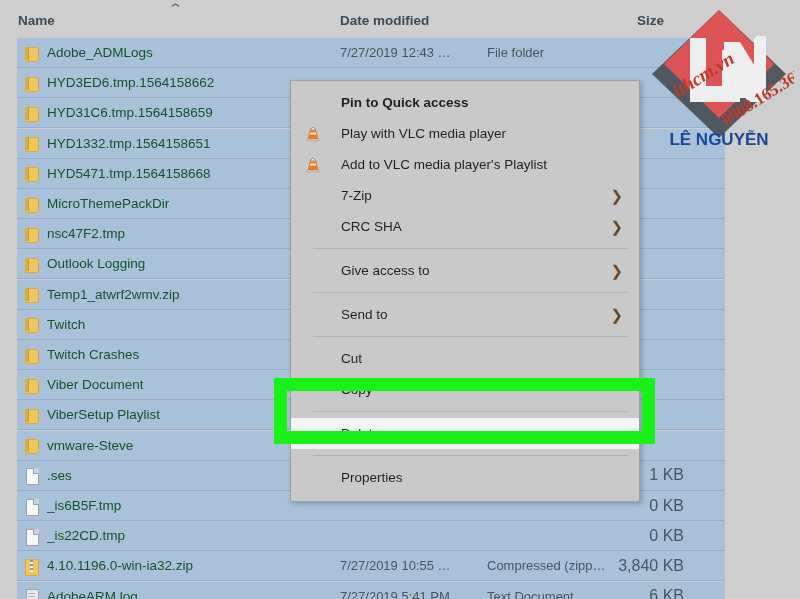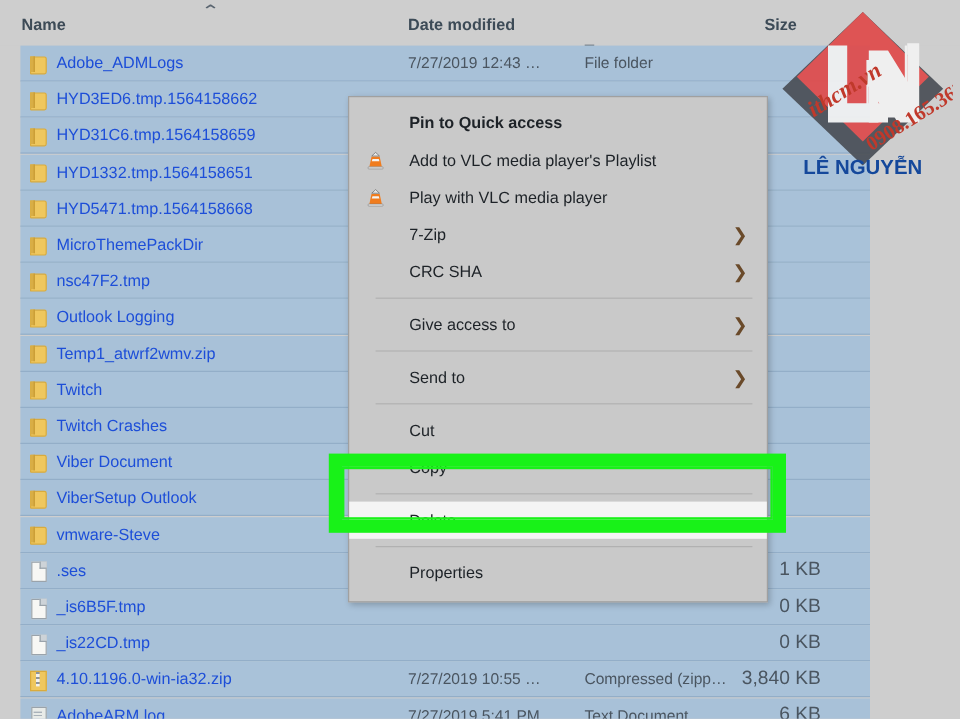--- a/index.html
+++ b/index.html
@@ -59,21 +59,21 @@
     border-bottom: 1px solid #93aec8;
     display: flex;
     align-items: center;
   }
   .row.alt { background: #a9c2d9; }
 
   .cell-name {
     position: absolute;
     left: 30px;
     font-size: 13.5px;
-    color: #1d4ed8;
+    color: #14532d;
     white-space: nowrap;
   }
   .cell-date {
     position: absolute;
     left: 323px;
     font-size: 13px;
     color: #4a5560;
     white-space: nowrap;
   }
   .cell-type {
@@ -352,21 +352,21 @@
       </div>
       <div class="row alt" style="top: 332.2px;">
         <span class="ic ic-folder"></span>
         <span class="cell-name">Viber Document</span>
         <span class="cell-date"></span>
         <span class="cell-type"></span>
         <span class="cell-size"></span>
       </div>
       <div class="row" style="top: 362.4px;">
         <span class="ic ic-folder"></span>
-        <span class="cell-name">ViberSetup Outlook</span>
+        <span class="cell-name">ViberSetup Playlist</span>
         <span class="cell-date"></span>
         <span class="cell-type"></span>
         <span class="cell-size"></span>
       </div>
       <div class="row alt" style="top: 392.6px;">
         <span class="ic ic-folder"></span>
         <span class="cell-name">vmware-Steve</span>
         <span class="cell-date"></span>
         <span class="cell-type"></span>
         <span class="cell-size"></span>
@@ -404,38 +404,38 @@
         <span class="cell-name">AdobeARM.log</span>
         <span class="cell-date">7/27/2019 5:41 PM</span>
         <span class="cell-type">Text Document</span>
         <span class="cell-size">6 KB</span>
       </div>
     </div>
 
   <div class="ctx" id="ctx-menu">
       <div class="ctx-item bold">
         <span>Pin to Quick access</span>
+      </div>
+      <div class="ctx-item">
+        <span class="vlc"><svg viewBox="0 0 16 16" width="16" height="16">
+            <polygon points="8,1 11.2,4 4.8,4" fill="#e8e8e8" stroke="#555" stroke-width="0.5"></polygon>
+            <polygon points="4.6,4.6 11.4,4.6 13.2,13 2.8,13" fill="#f07c1e"></polygon>
+            <polygon points="5.4,6.6 10.6,6.6 11.2,8.4 4.8,8.4" fill="#f5f5f5"></polygon>
+            <rect x="1.8" y="13" width="12.4" height="1.8" rx="0.5" fill="#d9d9d9" stroke="#777" stroke-width="0.4"></rect>
+          </svg></span>
+        <span>Play with VLC media player</span>
       </div>
       <div class="ctx-item">
         <span class="vlc"><svg viewBox="0 0 16 16" width="16" height="16">
             <polygon points="8,1 11.2,4 4.8,4" fill="#e8e8e8" stroke="#555" stroke-width="0.5"></polygon>
             <polygon points="4.6,4.6 11.4,4.6 13.2,13 2.8,13" fill="#f07c1e"></polygon>
             <polygon points="5.4,6.6 10.6,6.6 11.2,8.4 4.8,8.4" fill="#f5f5f5"></polygon>
             <rect x="1.8" y="13" width="12.4" height="1.8" rx="0.5" fill="#d9d9d9" stroke="#777" stroke-width="0.4"></rect>
           </svg></span>
         <span>Add to VLC media player's Playlist</span>
-      </div>
-      <div class="ctx-item">
-        <span class="vlc"><svg viewBox="0 0 16 16" width="16" height="16">
-            <polygon points="8,1 11.2,4 4.8,4" fill="#e8e8e8" stroke="#555" stroke-width="0.5"></polygon>
-            <polygon points="4.6,4.6 11.4,4.6 13.2,13 2.8,13" fill="#f07c1e"></polygon>
-            <polygon points="5.4,6.6 10.6,6.6 11.2,8.4 4.8,8.4" fill="#f5f5f5"></polygon>
-            <rect x="1.8" y="13" width="12.4" height="1.8" rx="0.5" fill="#d9d9d9" stroke="#777" stroke-width="0.4"></rect>
-          </svg></span>
-        <span>Play with VLC media player</span>
       </div>
       <div class="ctx-item">
         <span>7-Zip</span>
         <span class="ctx-arrow">❯</span>
       </div>
       <div class="ctx-item">
         <span>CRC SHA</span>
         <span class="ctx-arrow">❯</span>
       </div>
       <div class="ctx-sep"></div>

